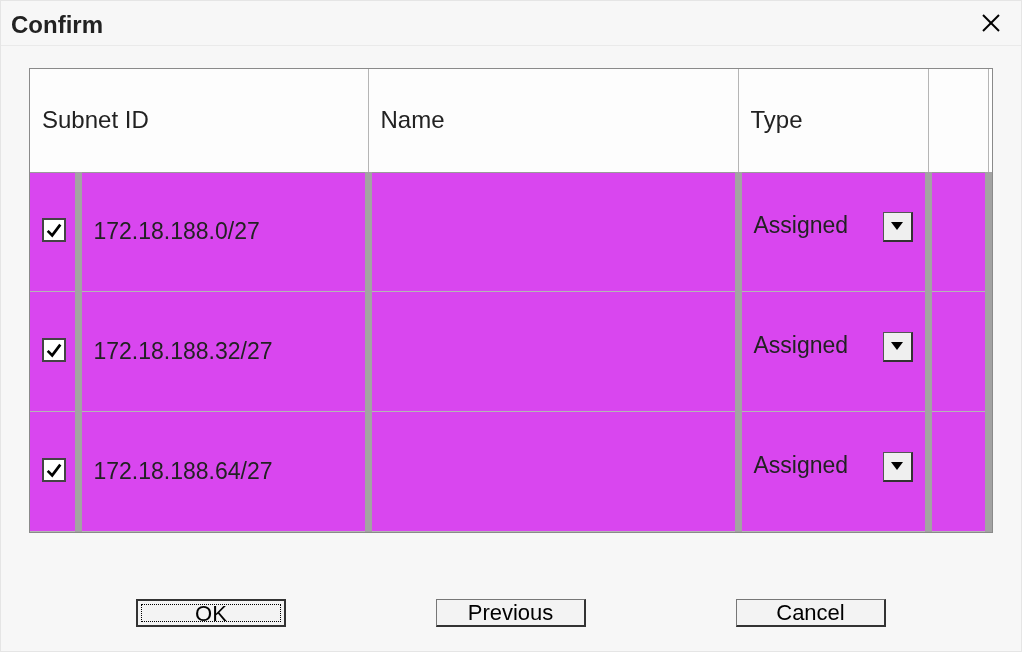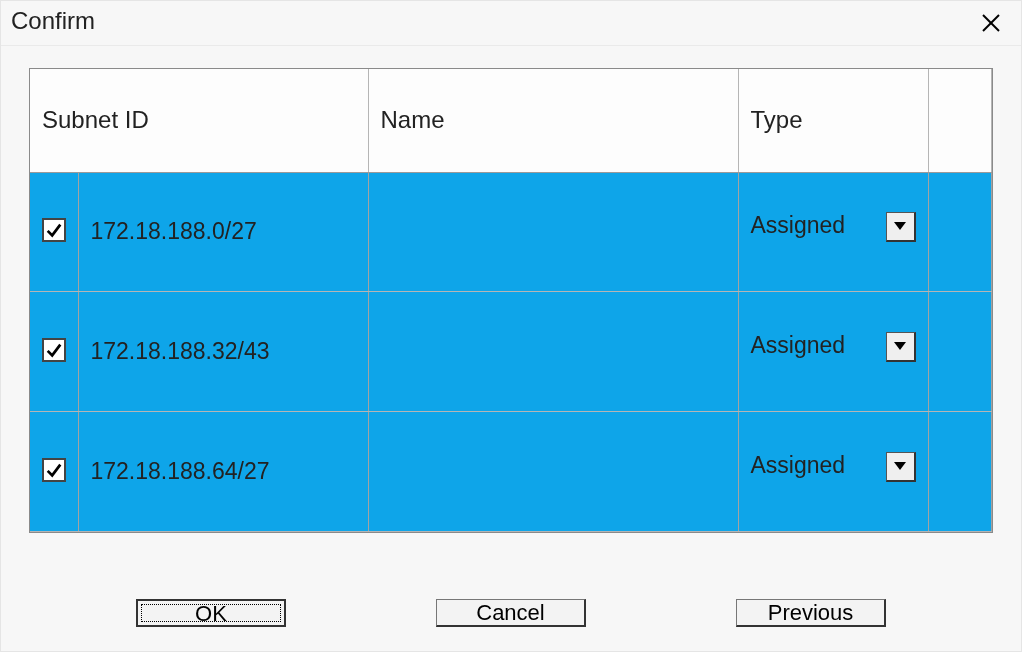--- a/index.html
+++ b/index.html
@@ -16,25 +16,25 @@
   .window {
     width: 1022px;
     height: 652px;
     display: flex;
     flex-direction: column;
     background: #f7f7f7;
     border: 1px solid #e5e5e5;
   }
   .titlebar {
     display: flex;
-    align-items: flex-start;
+    align-items: flex-end;
     justify-content: space-between;
     padding: 6px 14px 6px 10px;
     font-size: 24px;
-    font-weight: 400;
+    font-weight: 700;
     border-bottom: 1px solid #eaeaea;
   }
   .titlebar .close {
     width: 32px;
     height: 32px;
     display: flex;
     align-items: center;
     justify-content: center;
     cursor: pointer;
   }
@@ -63,23 +63,23 @@
     font-weight: 400;
     font-size: 24px;
     padding: 12px 12px;
     border-right: 1px solid #b5b5b5;
     border-bottom: 1px solid #9a9a9a;
     background: #fdfdfd;
   }
   table.grid td {
     font-size: 23px;
     padding: 10px 12px;
-    border-right: 1px solid #a3a3a3;
+    border-right: 7px solid #a3a3a3;
     border-bottom: 1px solid #b5b5b5;
-    background: #0ea5e9;
+    background: #d946ef;
     vertical-align: middle;
   }
   table.grid tr:nth-child(2) td { border-top: 1px solid #b5b5b5; }
   col.col-check  { width: 48px; }
   col.col-subnet { width: 290px; }
   col.col-name   { width: 370px; }
   col.col-type   { width: 190px; }
   col.col-pad    { width: auto; }
   td.check, th.check-h {
     border-right: none;
@@ -211,21 +211,21 @@
         </tr>
 
         <tr>
           <td class="check">
             <span class="chk">
               <svg viewBox="0 0 20 20">
                 <polyline points="3,11 8,16 17,4" fill="none" stroke="#000" stroke-width="3"></polyline>
               </svg>
             </span>
           </td>
-          <td class="subnet">172.18.188.32/43</td>
+          <td class="subnet">172.18.188.32/27</td>
           <td></td>
           <td class="type">
             <div class="dd">
               <span>Assigned</span>
               <span class="dd-btn">
                 <svg viewBox="0 0 12 8">
                   <polygon points="0,0 12,0 6,8" fill="#000"></polygon>
                 </svg>
               </span>
             </div>
@@ -256,17 +256,17 @@
           <td class="pad"></td>
         </tr>
       </tbody>
         </table>
       <div class="grid-fill"></div>
     </div>
   </div>
 
   <div class="footer">
     <button class="dlg default">OK</button>
+    <button class="dlg">Previous</button>
     <button class="dlg">Cancel</button>
-    <button class="dlg">Previous</button>
   </div>
 
 </div>
 
 </body></html>

